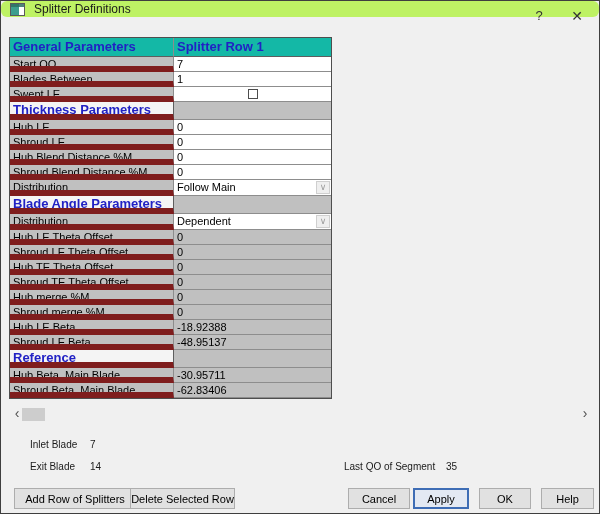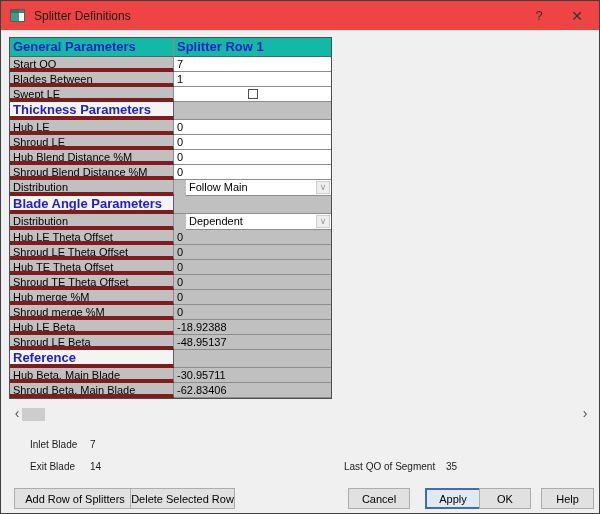--- a/index.html
+++ b/index.html
@@ -4,22 +4,22 @@
 <style>
   * { margin:0; padding:0; box-sizing:border-box; }
   html,body { width:600px; height:514px; }
   body { font-family:"Liberation Sans", sans-serif; background:#f0f0f0; }
   .window {
     position:relative; width:600px; height:514px;
     border:1px solid #3f3f3f; background:#f0f0f0; overflow:hidden;
   }
   
   .titlebar {
-    position:absolute; top:0; left:0; right:0; height:29px;
-    background:#ef4444; display:flex; align-items:center;
+    position:absolute; top:0; left:0; right:0; height:16px;
+    background:#bef264; display:flex; align-items:center;border-radius:6px;
   }
   .app-icon {
     width:15px; height:13px; margin-left:9px;
     border:1px solid #5a5a5a; background:#ffffff; position:relative;
   }
   .app-icon::before {
     content:""; position:absolute; left:0; top:0; bottom:0; width:8px;
     background:#3c9e8e;
   }
   .app-icon::after {
@@ -36,41 +36,41 @@
   .cap-close { right:4px; font-size:14px; }
   
   .grid {
     position:absolute; left:8px; top:36px; width:323px;
     border:1px solid #4e4e4e; background:#c0c0c0;
   }
   .trow { display:flex; height:15px; }
   .cell { overflow:hidden; white-space:nowrap; }
   .cell.label {
     width:164px; background:#c0c0c0; color:#000;
-    border-right:1px solid #8d8d8d; border-bottom:4px solid #7f1d1d;
+    border-right:1px solid #8d8d8d; border-bottom:6px solid #7f1d1d;
     font-size:11px; line-height:14px; padding-left:3px;
   }
   .cell.value {
     flex:1; font-size:11px; line-height:14px; padding-left:3px;
     border-bottom:1px solid #8d8d8d; position:relative;
   }
   .value.edit, .value.checkbox, .value.dropdown { background:#ffffff; }
   .value.readonly { background:#c0c0c0; }
   .trow.colheader { height:19px; }
   .trow.colheader .cell {
     background:#14b8a6; color:#2121c4; font-weight:bold; font-size:13px;
     line-height:17px; border-bottom:1px solid #5e5e5e;
   }
   .trow.section { height:18px; }
   .trow.section .cell.label {
     background:#f4f4f4; color:#2121c4; font-weight:bold; font-size:13px;
     line-height:16px; border-right:1px solid #5e5e5e;
   }
   .trow.section .cell.value { background:#c0c0c0; }
-  .trow.dropdown-row { height:16px;gap:12px; }
+  .trow.dropdown-row { height:16px; }
   .cb {
     display:block; width:10px; height:10px; margin:2px auto 0 auto;
     border:1px solid #4d4d4d; background:#fff;
   }
   .value.checkbox { padding-left:0; }
   .ddarrow {
     position:absolute; right:1px; top:1px; bottom:1px; width:14px;
     background:#efefef; border:1px solid #cfcfcf;
     color:#9b9b9b; font-size:9px; line-height:11px; text-align:center;
   }
@@ -215,17 +215,17 @@
   <span class="info-label" style="left:29px; top:438px;">Inlet Blade</span>
   <span class="info-label" style="left:89px; top:438px;">7</span>
   <span class="info-label" style="left:29px; top:460px;">Exit Blade</span>
   <span class="info-label" style="left:89px; top:460px;">14</span>
   <span class="info-label" style="left:324px; top:460px;padding-left:19px;">Last QO of Segment</span>
   <span class="info-label" style="left:445px; top:460px;">35</span>
 
   <button class="btn" style="left:13px;  width:122px;">Add Row of Splitters</button>
   <button class="btn" style="left:129px; width:105px;">Delete Selected Row</button>
   <button class="btn" style="left:347px; width:62px;">Cancel</button>
-  <button class="btn focused" style="left:424px; width:56px;">Apply</button>
+  <button class="btn focused" style="left:412px; width:56px;">Apply</button>
   <button class="btn" style="left:478px; width:52px;">OK</button>
   <button class="btn" style="left:540px; width:53px;">Help</button>
 
 </div>
 
 </body></html>

